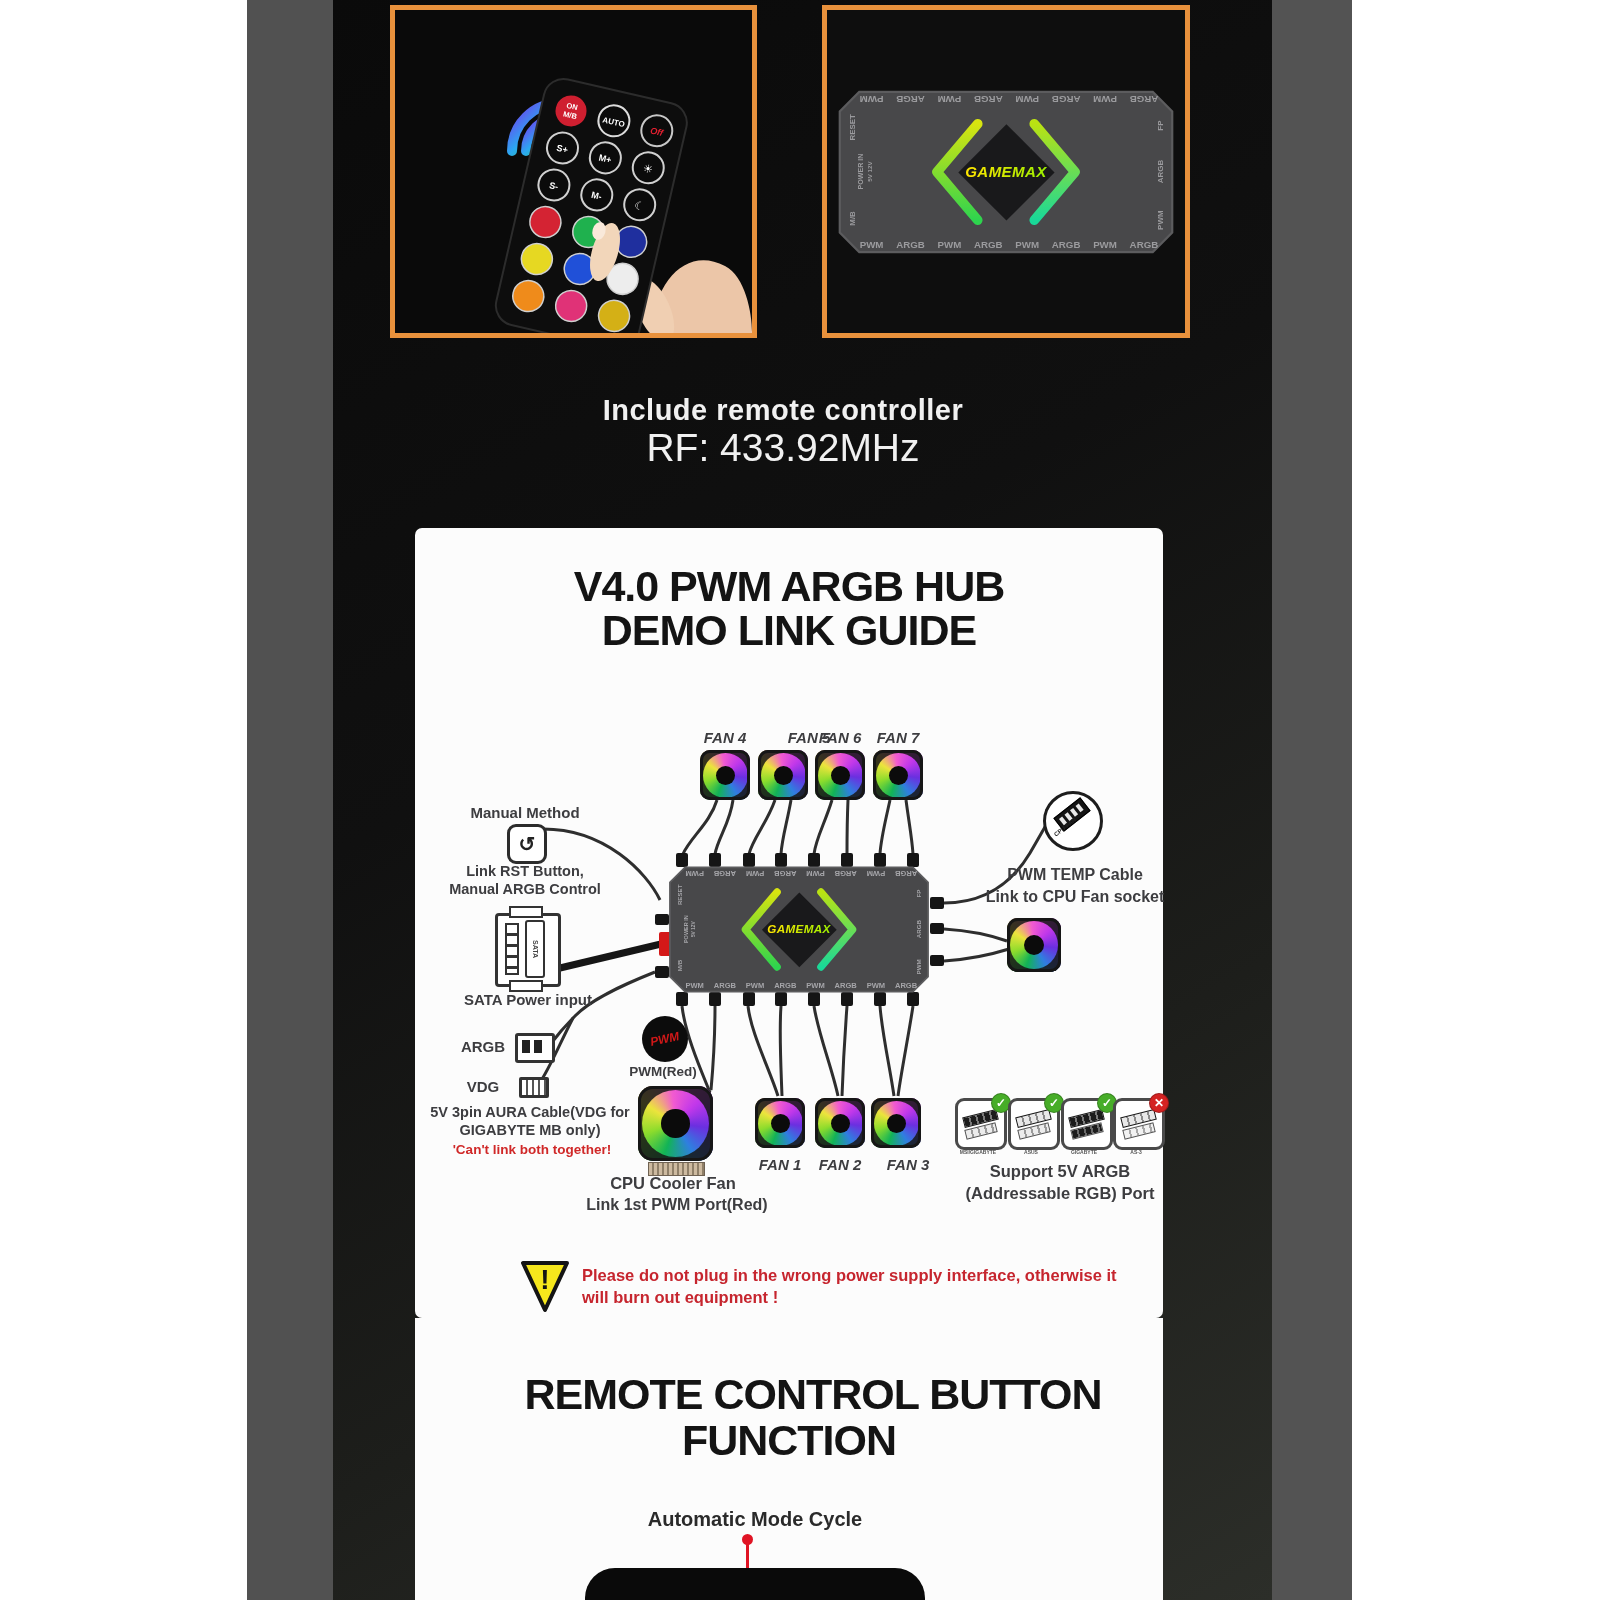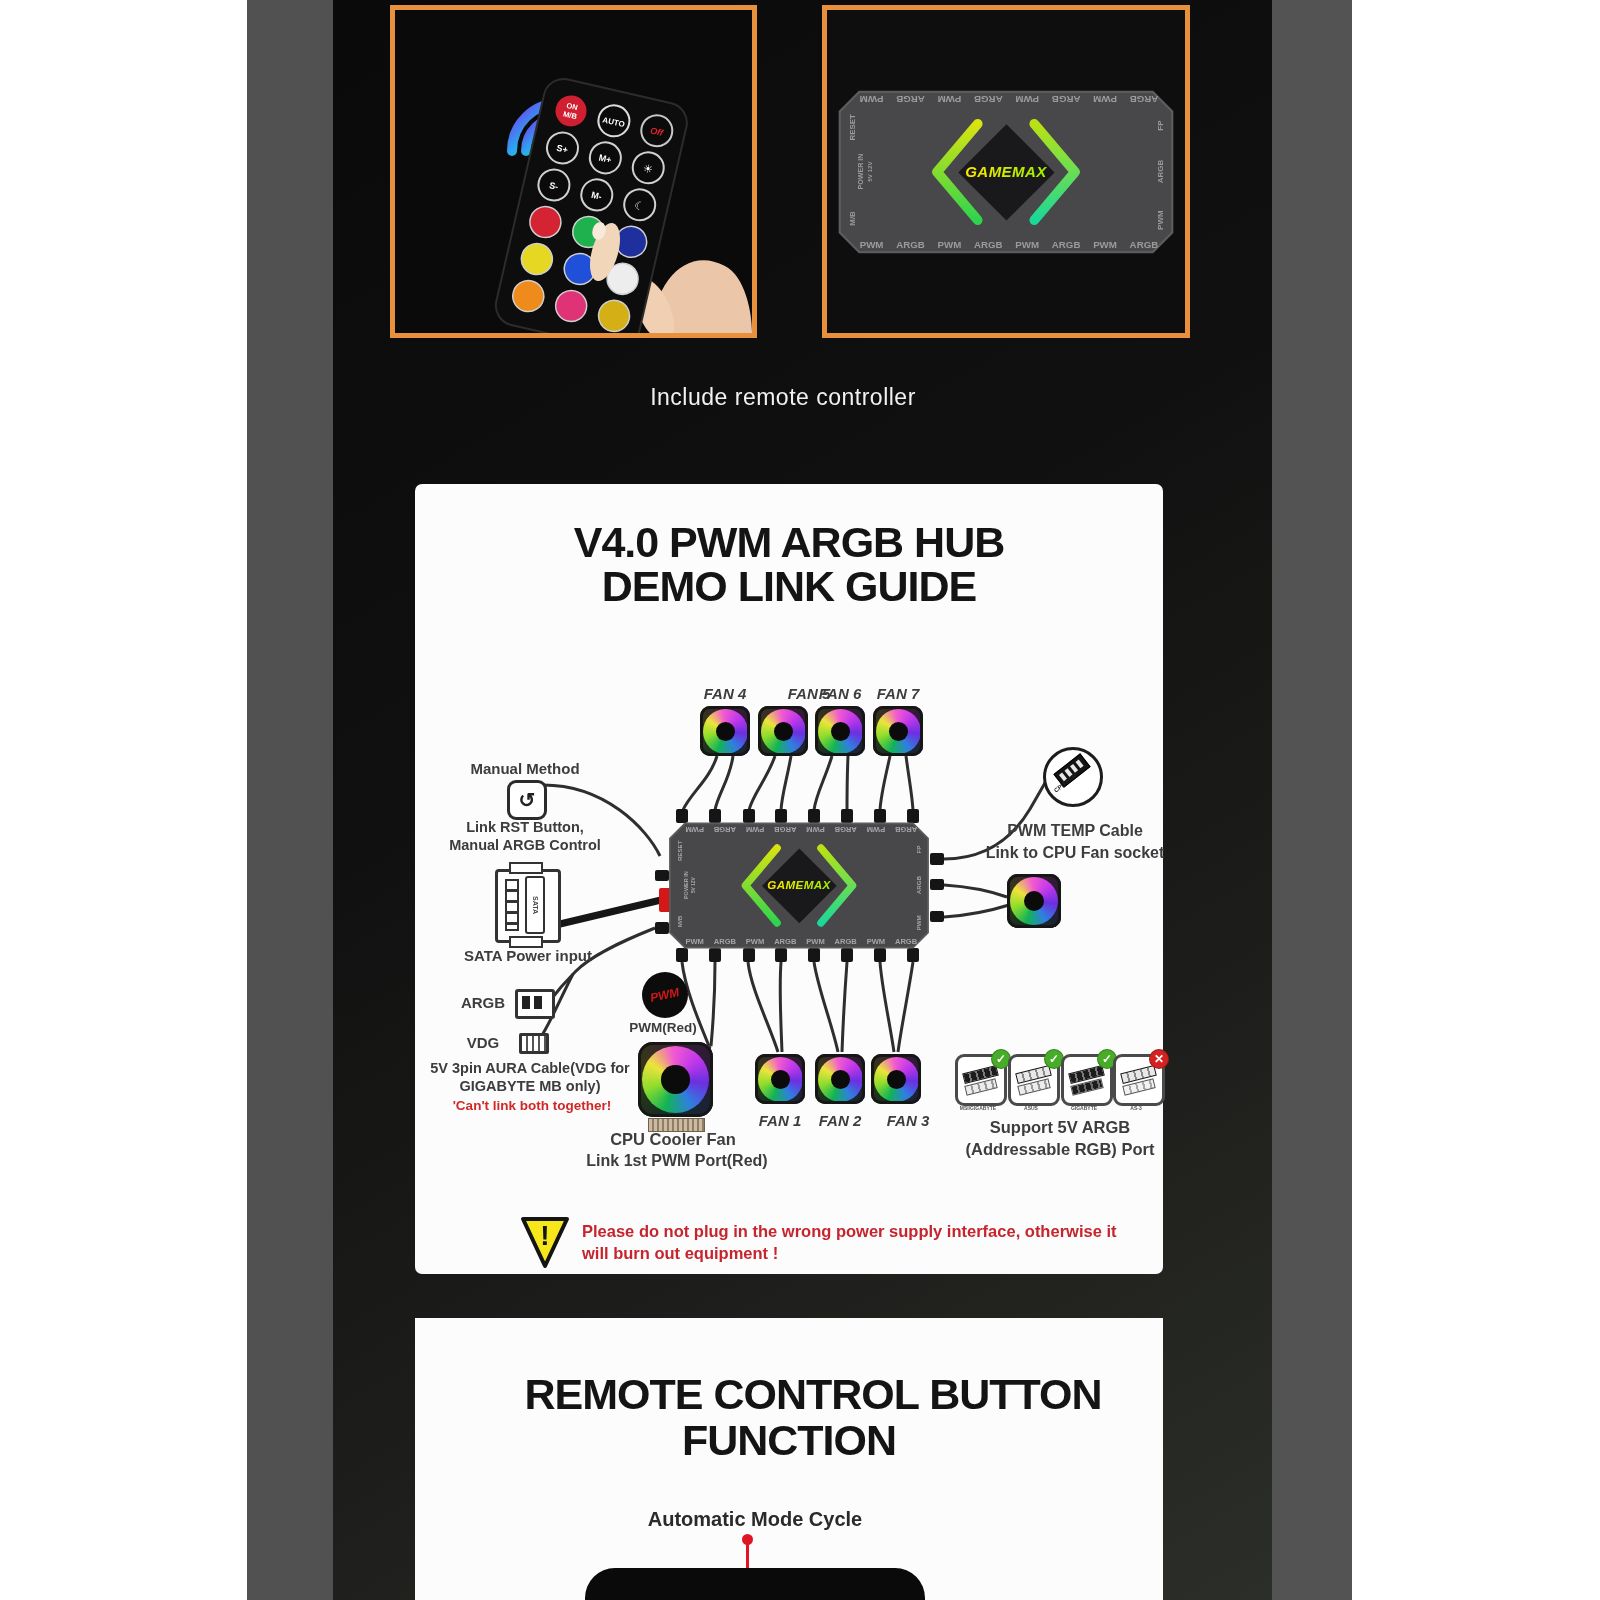--- a/index.html
+++ b/index.html
@@ -4,21 +4,21 @@
 <style>
   html,body{margin:0;padding:0;}
   body{width:1600px;height:1600px;background:#ffffff;font-family:"Liberation Sans",sans-serif;}
   .page{position:relative;width:1600px;height:1600px;overflow:hidden;background:#ffffff;}
   .abs{position:absolute;}
   .gray-strip{position:absolute;top:0;height:1600px;}
   .dark-col{position:absolute;left:333px;top:0;width:939px;height:1600px;
     background:linear-gradient(150deg,#0a0a0a 0%,#101010 40%,#1d1e1b 70%,#2c2e29 100%);}
   .photo-box{position:absolute;border:5px solid #E8913C;background:#0a0a0a;overflow:hidden;}
   .caption{position:absolute;left:0;width:900px;text-align:center;color:#f1f1f1;white-space:nowrap;}
-  .cap1{top:384px;font-size:23px;font-weight:400;letter-spacing:.5px;}
+  .cap1{top:394px;font-size:29px;font-weight:700;letter-spacing:.5px;}
   .cap2{top:426px;font-size:39px;font-weight:500;}
   .panel{position:absolute;left:82px;width:748px;background:#fcfcfc;}
   .panel-title{position:absolute;left:0;width:748px;text-align:center;font-weight:700;color:#141414;
     font-size:43px;letter-spacing:-1px;white-space:nowrap;}
   .dlabel{position:absolute;font-weight:700;color:#3d3d40;white-space:nowrap;transform:translateX(-50%);text-align:center;}
   .fan{position:absolute;border-radius:20%;overflow:hidden;
     background:conic-gradient(from 200deg,#12b357,#8ddc2c,#ece43c,#f25bd0,#c238ea,#6b2fe0,#2f7fe0,#12b357);
     box-shadow:inset 0 0 0 3px #181818;}
   .fan::before{content:"";position:absolute;inset:5%;border-radius:50%;box-shadow:0 0 0 40px rgba(22,22,22,.85);}
   .fan::after{content:"";position:absolute;inset:31%;border-radius:50%;background:#0b0b0b;}
@@ -182,22 +182,23 @@
         <rect x="152" y="54.5" width="77" height="77" transform="rotate(45 190.5 93)" fill="#19191b"></rect>
         <path d="M158,38 L112,92.5 L158,147" fill="none" stroke="url(#brkL-a)" stroke-width="11" stroke-linecap="round" stroke-linejoin="round"></path>
         <path d="M222,38 L268,92.5 L222,147" fill="none" stroke="url(#brkR-a)" stroke-width="11" stroke-linecap="round" stroke-linejoin="round"></path>
         <line x1="16" y1="92.5" x2="102" y2="92.5" stroke="url(#beamL-a)" stroke-width="9" stroke-linecap="round"></line>
         <line x1="278" y1="92.5" x2="364" y2="92.5" stroke="url(#beamR-a)" stroke-width="9" stroke-linecap="round"></line>
         <text x="190" y="98" font-size="17" font-weight="bold" font-style="italic" text-anchor="middle" letter-spacing="0.5" fill="url(#brand-a)">GAMEMAX</text>
       </svg>
     </div>
 
     <div class="caption cap1">Include remote controller</div>
-
-    <div class="panel" style="top:484px;height:790px;border-radius:7px;">
+    <div class="caption cap2">RF: 433.92MHz</div>
+
+    <div class="panel" style="top:528px;height:790px;border-radius:7px;">
       <div class="panel-title" style="top:34px;">V4.0 PWM ARGB HUB</div>
       <div class="panel-title" style="top:78px;">DEMO LINK GUIDE</div>
 
       <svg style="position:absolute;left:0;top:0;" width="748" height="790" viewBox="0 0 748 790">
         <g fill="none" stroke="#2e2e2e" stroke-width="3">
 
           <path d="M302,272 C295,295 275,310 268,326"></path>
             <path d="M318,272 C315,295 303,310 300,326"></path>
           <path d="M360,272 C352,295 338,310 334,326"></path>
             <path d="M376,272 C372,295 367,310 366,326"></path>

